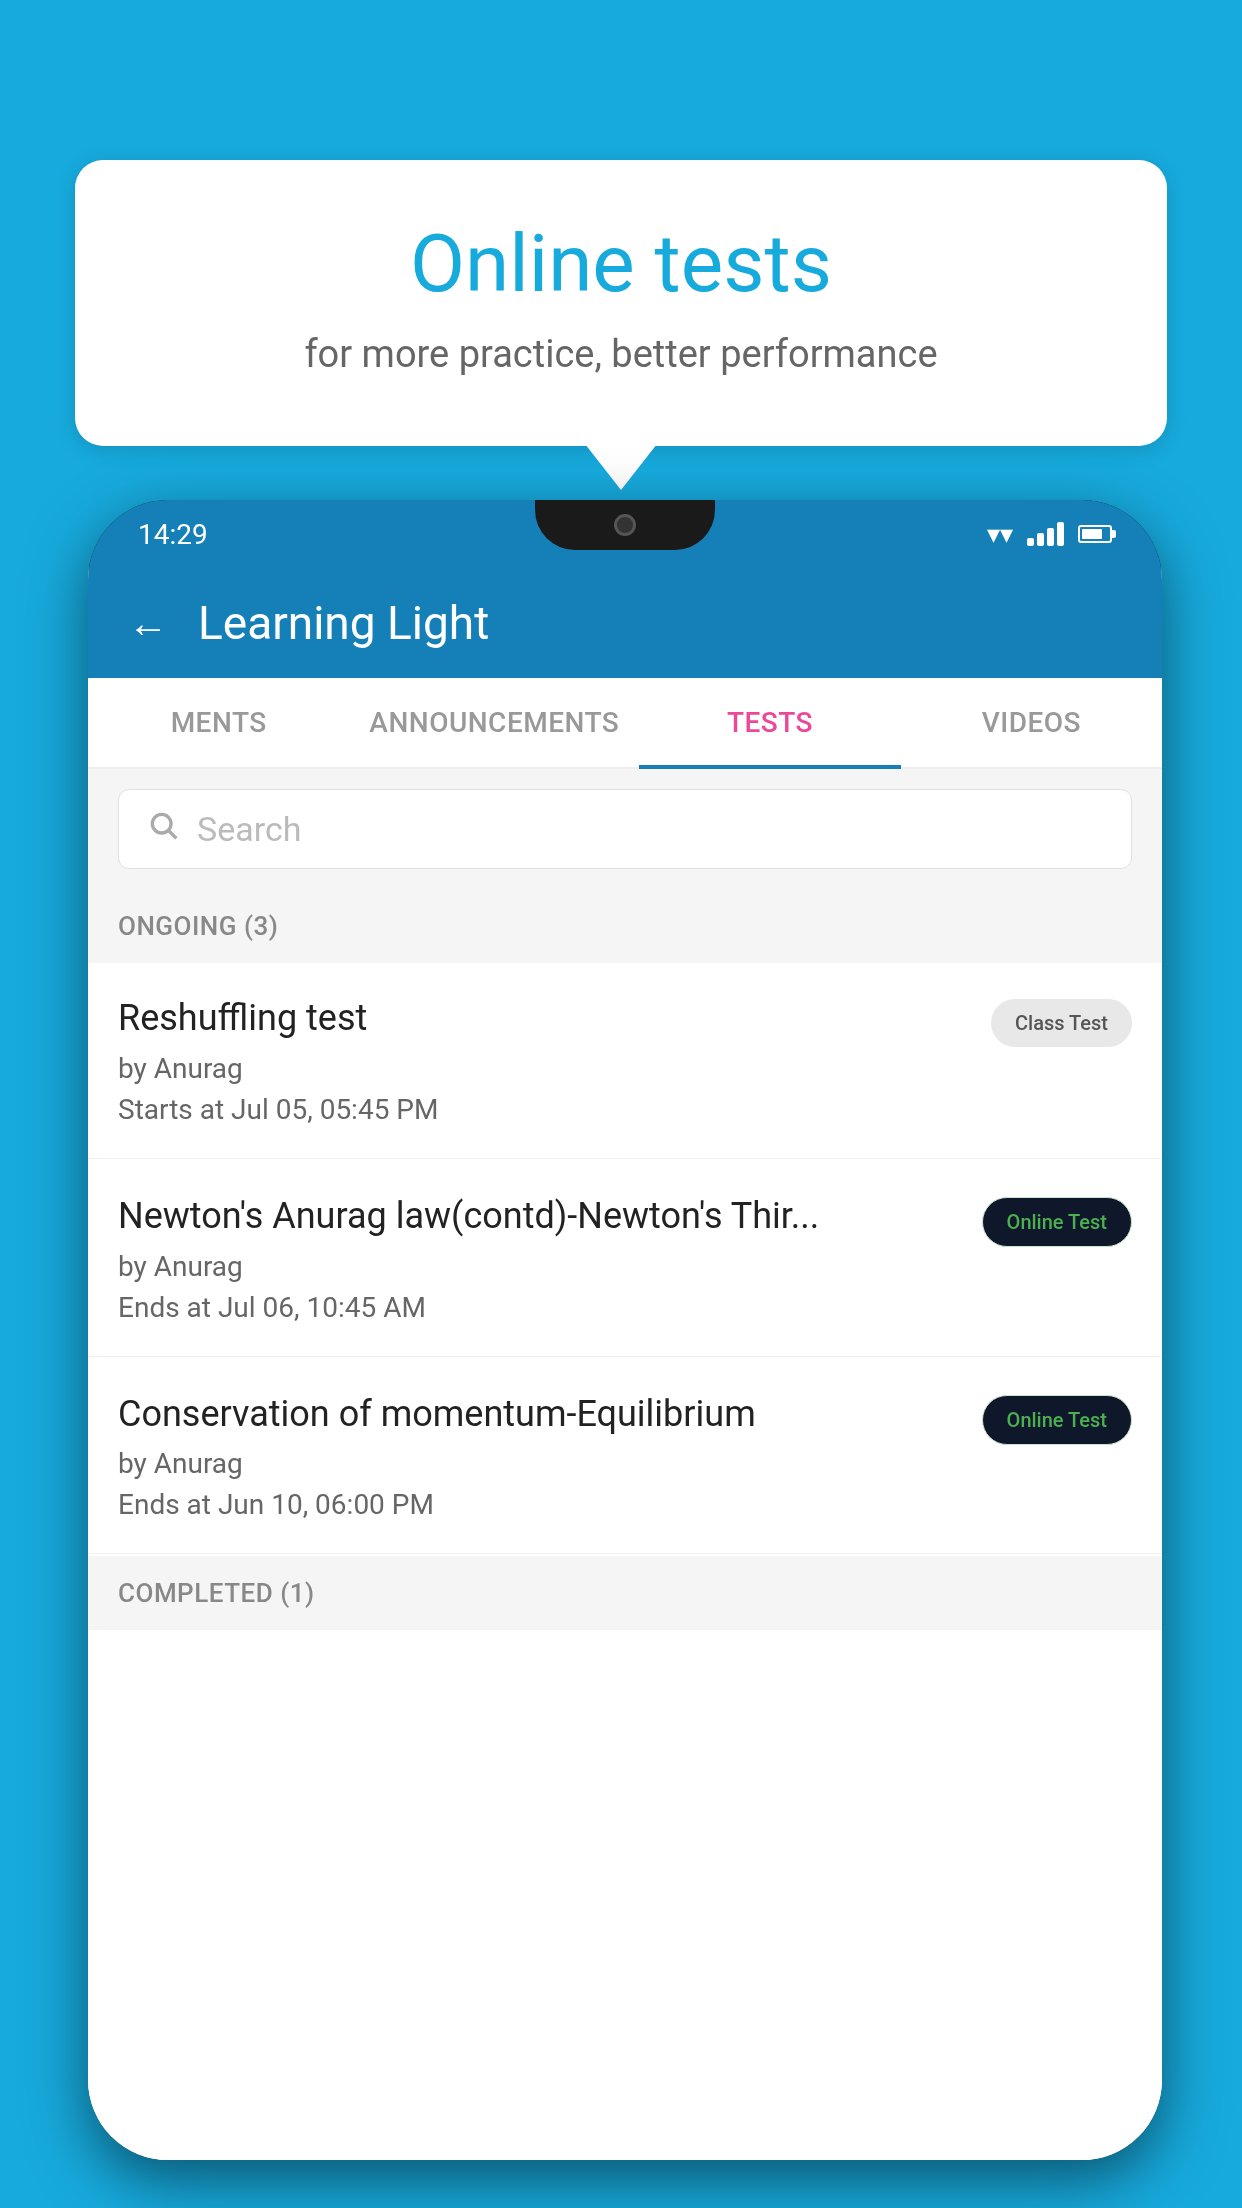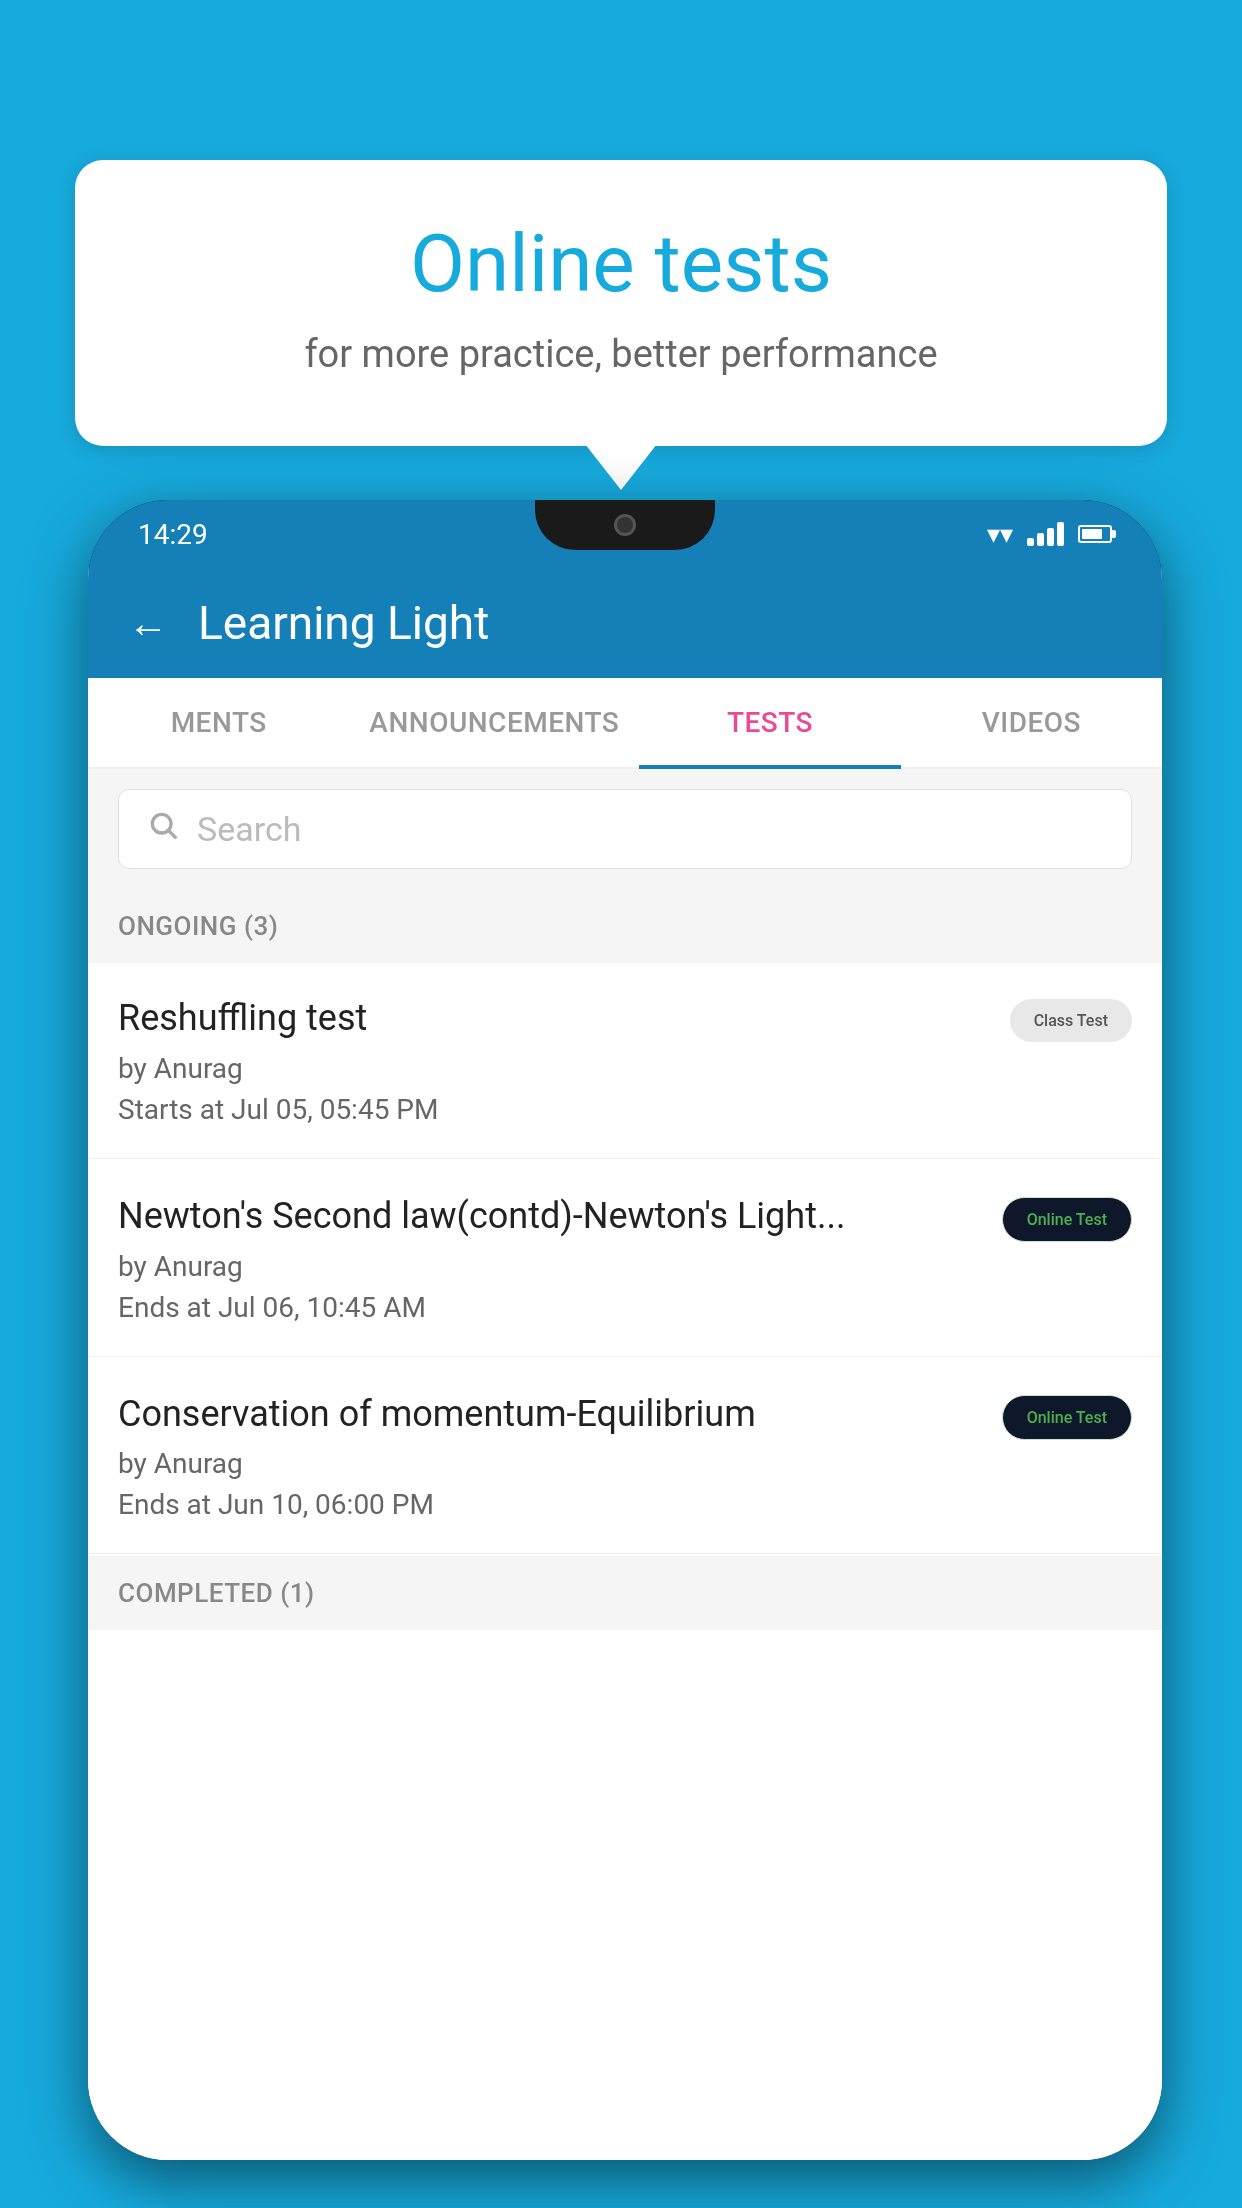--- a/index.html
+++ b/index.html
@@ -274,21 +274,21 @@
     }
 
     .test-time {
       font-size: 28px;
       color: #666;
     }
 
     .test-badge {
       border-radius: 40px;
       padding: 12px 24px;
-      font-size: 16px;
+      font-size: 20px;
       font-weight: 500;
       white-space: nowrap;
       margin-top: 4px;
       flex-shrink: 0;
     }
 
     .badge-class {
       background: #e8e8e8;
       color: #555;
     }
@@ -384,21 +384,21 @@
         <div class="test-info">
           <div class="test-title">Reshuffling test</div>
           <div class="test-by">by Anurag</div>
           <div class="test-time">Starts at  Jul 05, 05:45 PM</div>
         </div>
         <div class="test-badge badge-class">Class Test</div>
       </div>
 
       <div class="test-item">
         <div class="test-info">
-          <div class="test-title">Newton's Second law(contd)-Newton's Light...</div>
+          <div class="test-title">Newton's Anurag law(contd)-Newton's Thir...</div>
           <div class="test-by">by Anurag</div>
           <div class="test-time">Ends at  Jul 06, 10:45 AM</div>
         </div>
         <div class="test-badge badge-online">Online Test</div>
       </div>
 
       <div class="test-item">
         <div class="test-info">
           <div class="test-title">Conservation of momentum-Equilibrium</div>
           <div class="test-by">by Anurag</div>

